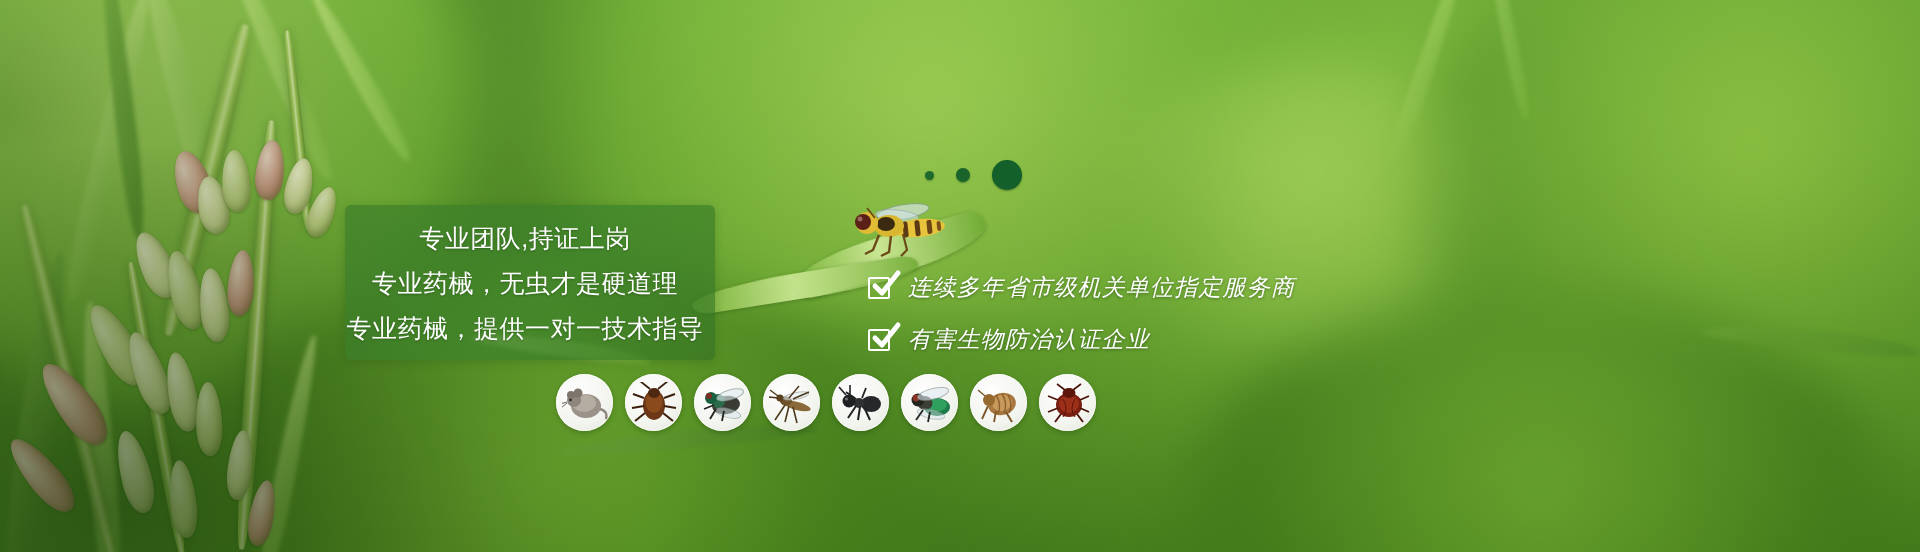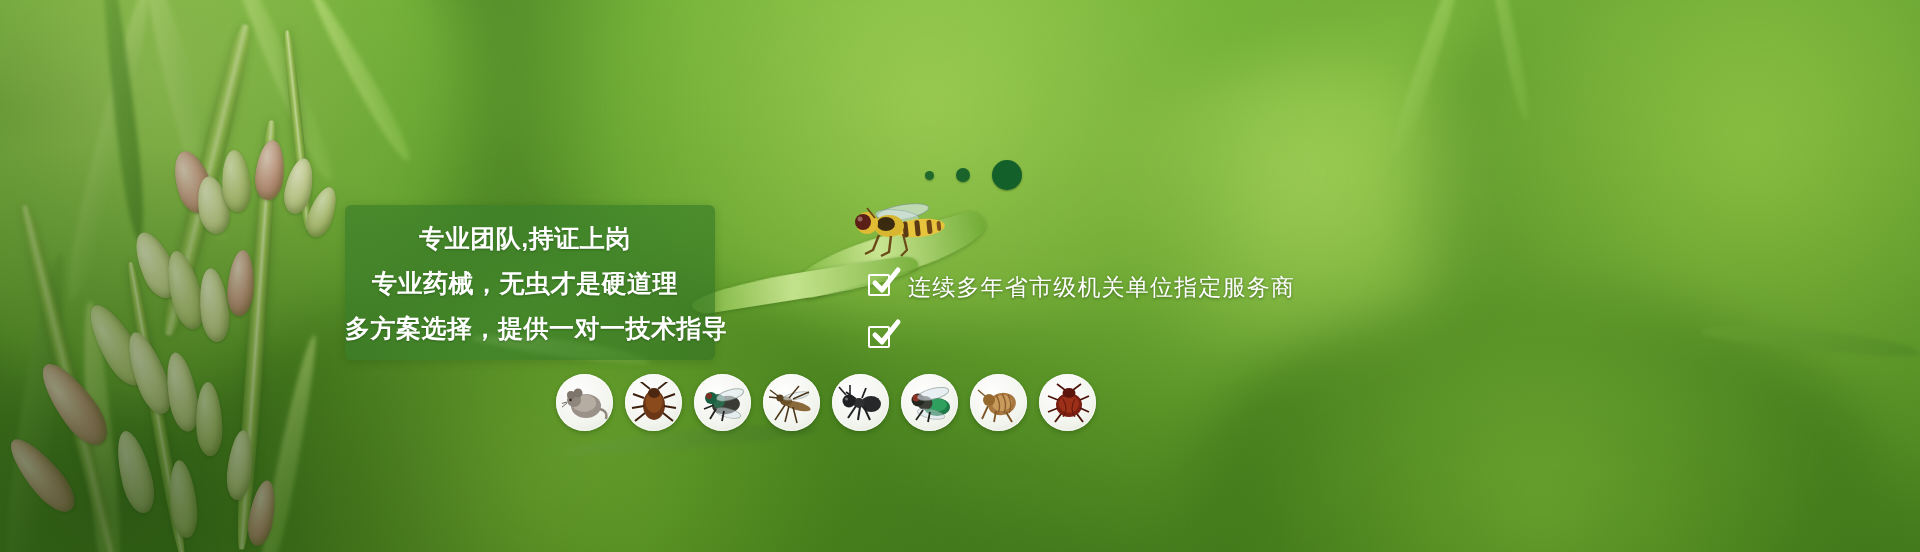--- a/index.html
+++ b/index.html
@@ -134,35 +134,35 @@
   }
   .panel .lines {
     position:absolute; inset:0;
     display:flex; flex-direction:column; justify-content:center;
     gap:12px;
     padding:4px 10px 2px 0;
   }
   .sl {
     color:#ffffff;
     text-align:center;
-    font-weight:bold;
+    font-weight:normal;
     white-space:nowrap;
     text-shadow:0 1px 2px rgba(15,45,8,.35);
     font-family:"Liberation Sans", sans-serif;
   }
   .sl1 { font-size:25px; letter-spacing:.5px; }
   .sl2 { font-size:25px; letter-spacing:.5px; }
   .sl3 { font-size:25px; letter-spacing:.5px; }
 
   
   .features {
     position:absolute; left:868px; top:272px;
     display:flex; flex-direction:column; gap:21px;
   }
-  .feature { display:flex; gap:14px; }
+  .feature { display:flex; align-items:center; gap:14px;font-style:italic; }
   .chk { width:26px; height:26px; position:relative; flex:0 0 auto; }
   .chk .box {
     position:absolute; left:0; top:2px; width:22px; height:22px;
     border:2px solid #ffffff; border-radius:2px;
   }
   .chk svg { position:absolute; left:3px; top:-4px; overflow:visible; }
   .feature-text {
     color:#ffffff;
     font-size:23px;
     font-weight:normal;
@@ -300,21 +300,21 @@
   <div class="dots">
     <span class="dot s"></span>
     <span class="dot m"></span>
     <span class="dot l"></span>
   </div>
 
   <div class="panel">
     <div class="lines">
       <div class="sl sl1">专业团队,持证上岗</div>
       <div class="sl sl2">专业药械，无虫才是硬道理</div>
-      <div class="sl sl3">多方案选择，提供一对一技术指导</div>
+      <div class="sl sl3">专业药械，提供一对一技术指导</div>
     </div>
   </div>
 
   <div class="features">
 
     <div class="feature">
       <span class="chk">
         <span class="box"></span>
         <svg width="30" height="30" viewBox="0 0 30 30">
           <path d="M4 15 L11 22 L27 2" stroke="#ffffff" stroke-width="5" fill="none" stroke-linecap="round" stroke-linejoin="round"></path>
@@ -323,20 +323,21 @@
       <span class="feature-text">连续多年省市级机关单位指定服务商</span>
     </div>
 
     <div class="feature">
       <span class="chk">
         <span class="box"></span>
         <svg width="30" height="30" viewBox="0 0 30 30">
           <path d="M4 15 L11 22 L27 2" stroke="#ffffff" stroke-width="5" fill="none" stroke-linecap="round" stroke-linejoin="round"></path>
         </svg>
       </span>
+      <span class="feature-text">有害生物防治认证企业</span>
     </div>
 
   </div>
 
   <div class="pests">
 
     <span class="pest">
       <svg width="46" height="40" viewBox="0 0 46 40">
         <ellipse cx="24" cy="23" rx="15" ry="12" fill="#9a9188"></ellipse>
         <ellipse cx="22" cy="20" rx="12" ry="9" fill="#b5aca2"></ellipse>

